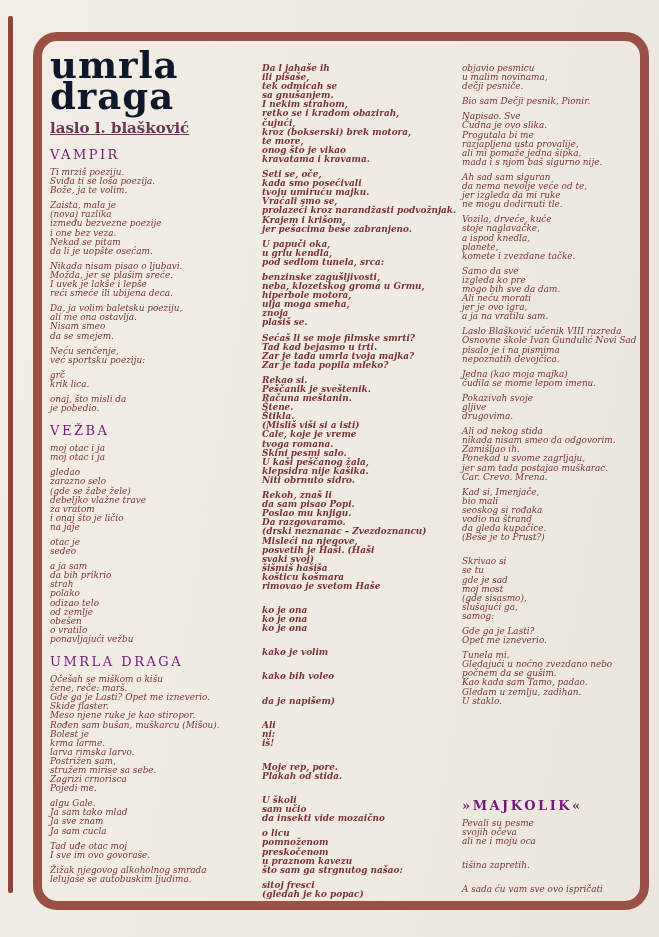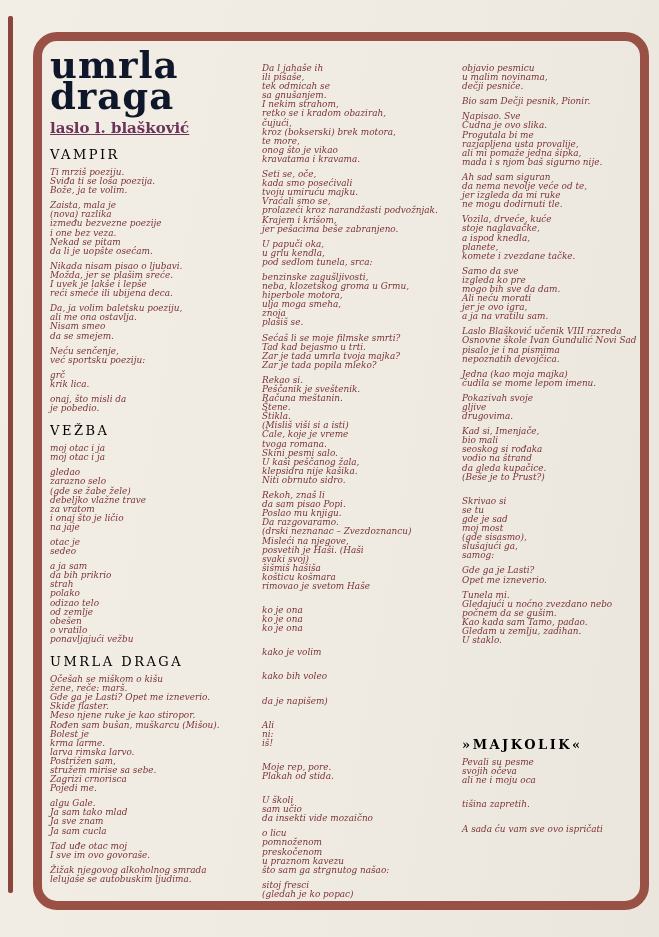--- a/index.html
+++ b/index.html
@@ -19,42 +19,42 @@
     border-radius: 2px;
   }
   .frame {
     position: absolute; left: 33px; top: 32px;
     width: 616px; height: 878px;
     border: 9px solid #9a5145;
     border-radius: 24px;
   }
   .col { position: absolute; }
   .col-1 { left: 50px;  top: 50px; width: 202px; }
-  .col-2 { left: 262px; top: 64px; width: 196px; }
+  .col-2 { left: 262px; top: 64px; width: 196px; font-weight: bold; }
   .col-3 { left: 462px; top: 64px; width: 186px; }
 
   .poem-title {
     margin: 0;
     font-size: 37px; line-height: 31px;
     font-weight: 700;
     letter-spacing: 1px;
     color: #0f172a;
   }
   .author {
     margin-top: 7px;
     font-size: 15px;
     font-weight: 700;
     color: #6e3458;
     text-decoration: underline;
   }
   .heading {
     margin: 10px 0 6px 0;
     font-size: 13px;
     letter-spacing: 2.5px;
-    color: #000000;
+    color: #701a75;
     font-style: normal;
     white-space: nowrap;
   }
   .stanza { margin: 0 0 6px 0; }
   .line {
     font-style: italic;
     font-size: 8.9px;
     line-height: 9.1px;
     color: #7b3236;
     white-space: nowrap;
@@ -332,20 +332,28 @@
       <div class="stanza">
         <div class="line">Jedna (kao moja majka)</div>
         <div class="line">čudila se mome lepom imenu.</div>
       </div>
       <div class="stanza">
         <div class="line">Pokazivah svoje</div>
         <div class="line">gljive</div>
         <div class="line">drugovima.</div>
       </div>
       <div class="stanza">
+        <div class="line">Ali od nekog stida</div>
+        <div class="line">nikada nisam smeo da odgovorim.</div>
+        <div class="line">Zamišljao ih.</div>
+        <div class="line">Ponekad u svome zagrljaju,</div>
+        <div class="line">jer sam tada postajao muškarac.</div>
+        <div class="line">Car. Crevo. Mrena.</div>
+      </div>
+      <div class="stanza">
         <div class="line">Kad si, Imenjače,</div>
         <div class="line">bio mali</div>
         <div class="line">seoskog si rođaka</div>
         <div class="line">vodio na štrand</div>
         <div class="line">da gleda kupačice.</div>
         <div class="line">(Beše je to Prust?)</div>
       </div>
       <div class="stanza gap-md">
         <div class="line">Skrivao si</div>
         <div class="line">se tu</div>

